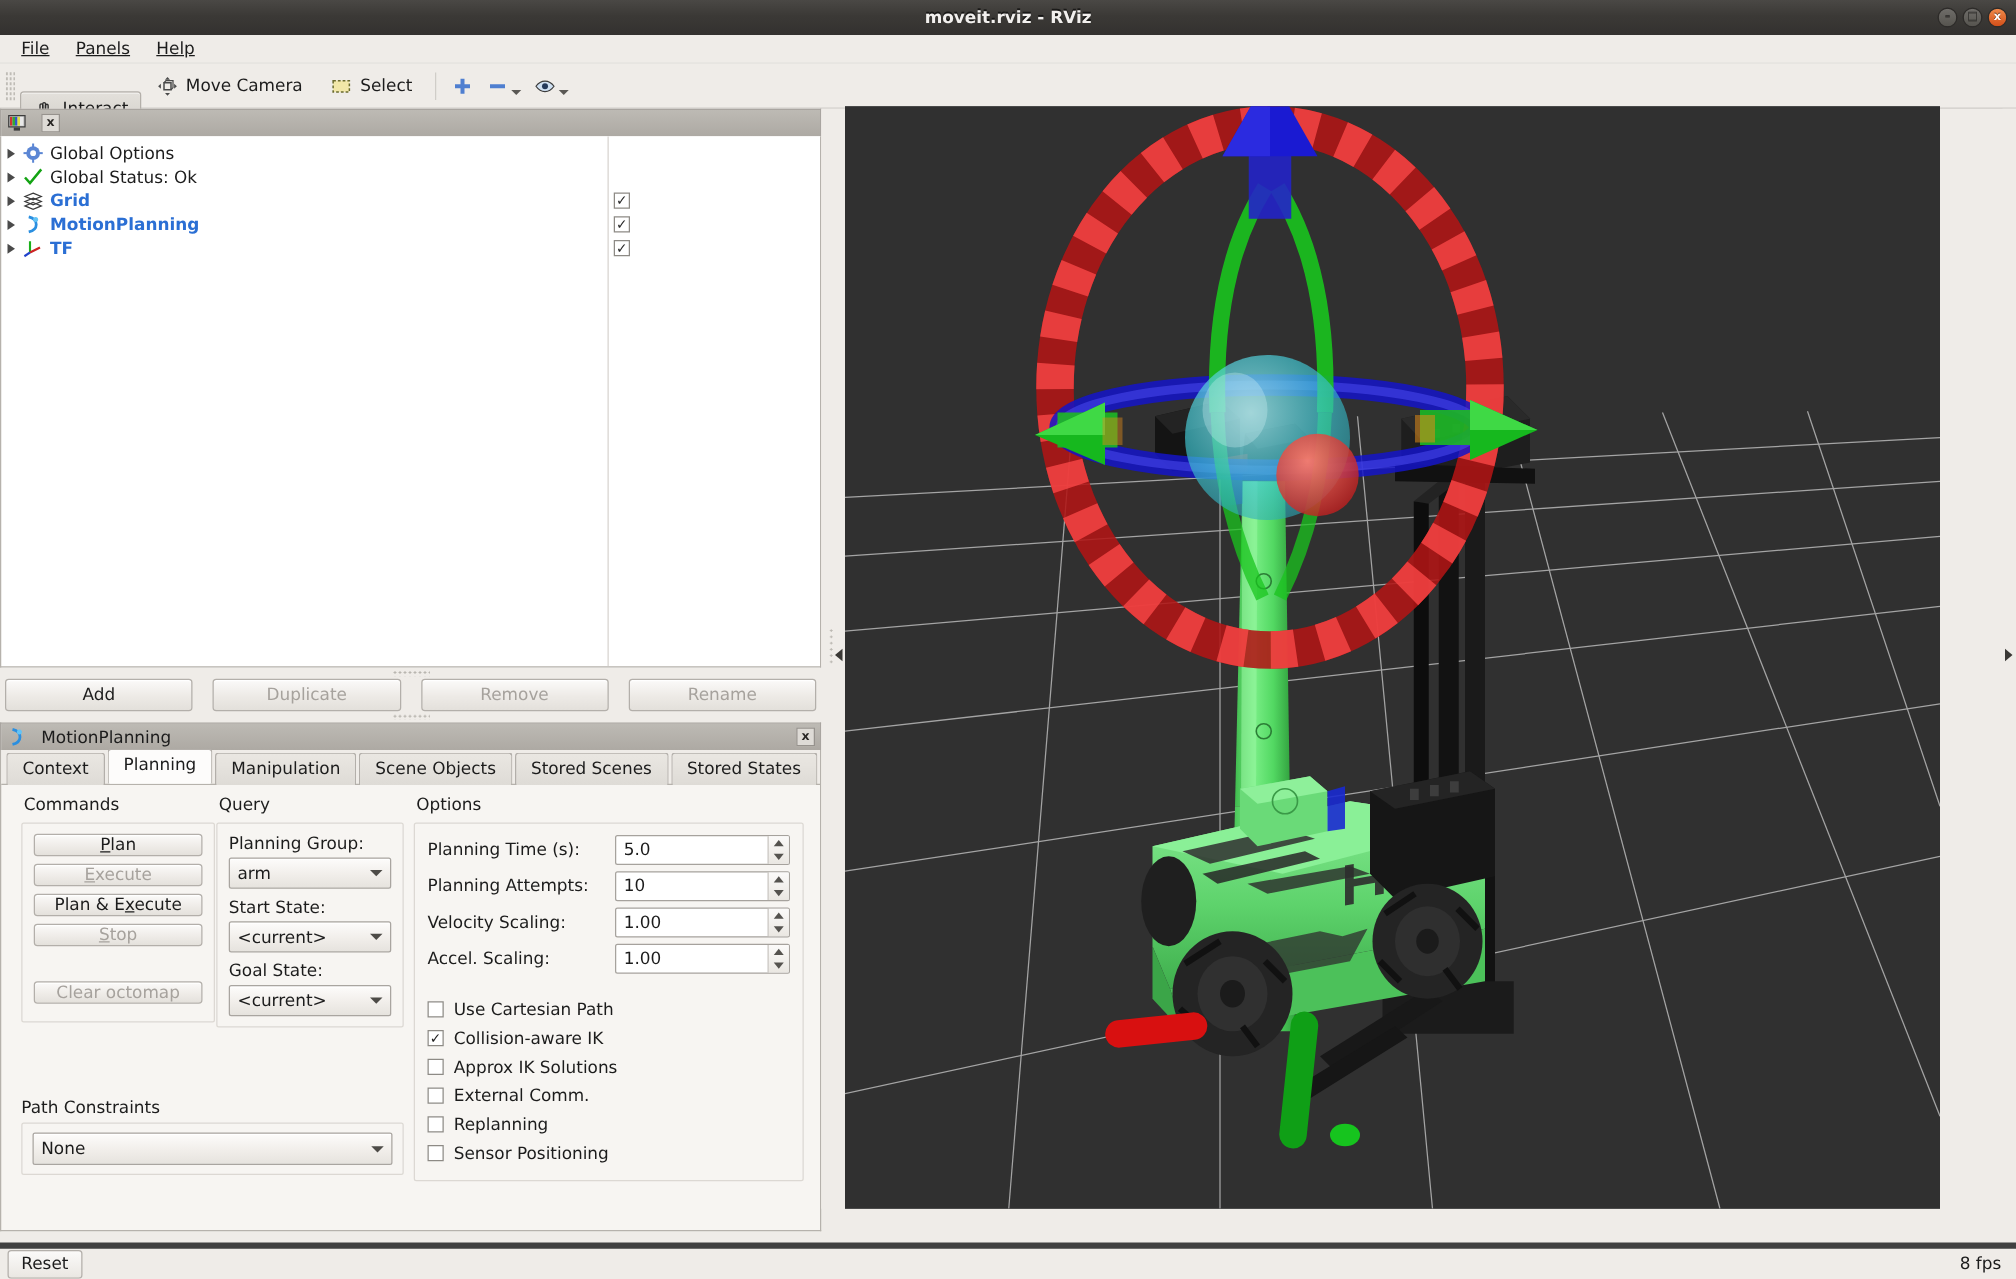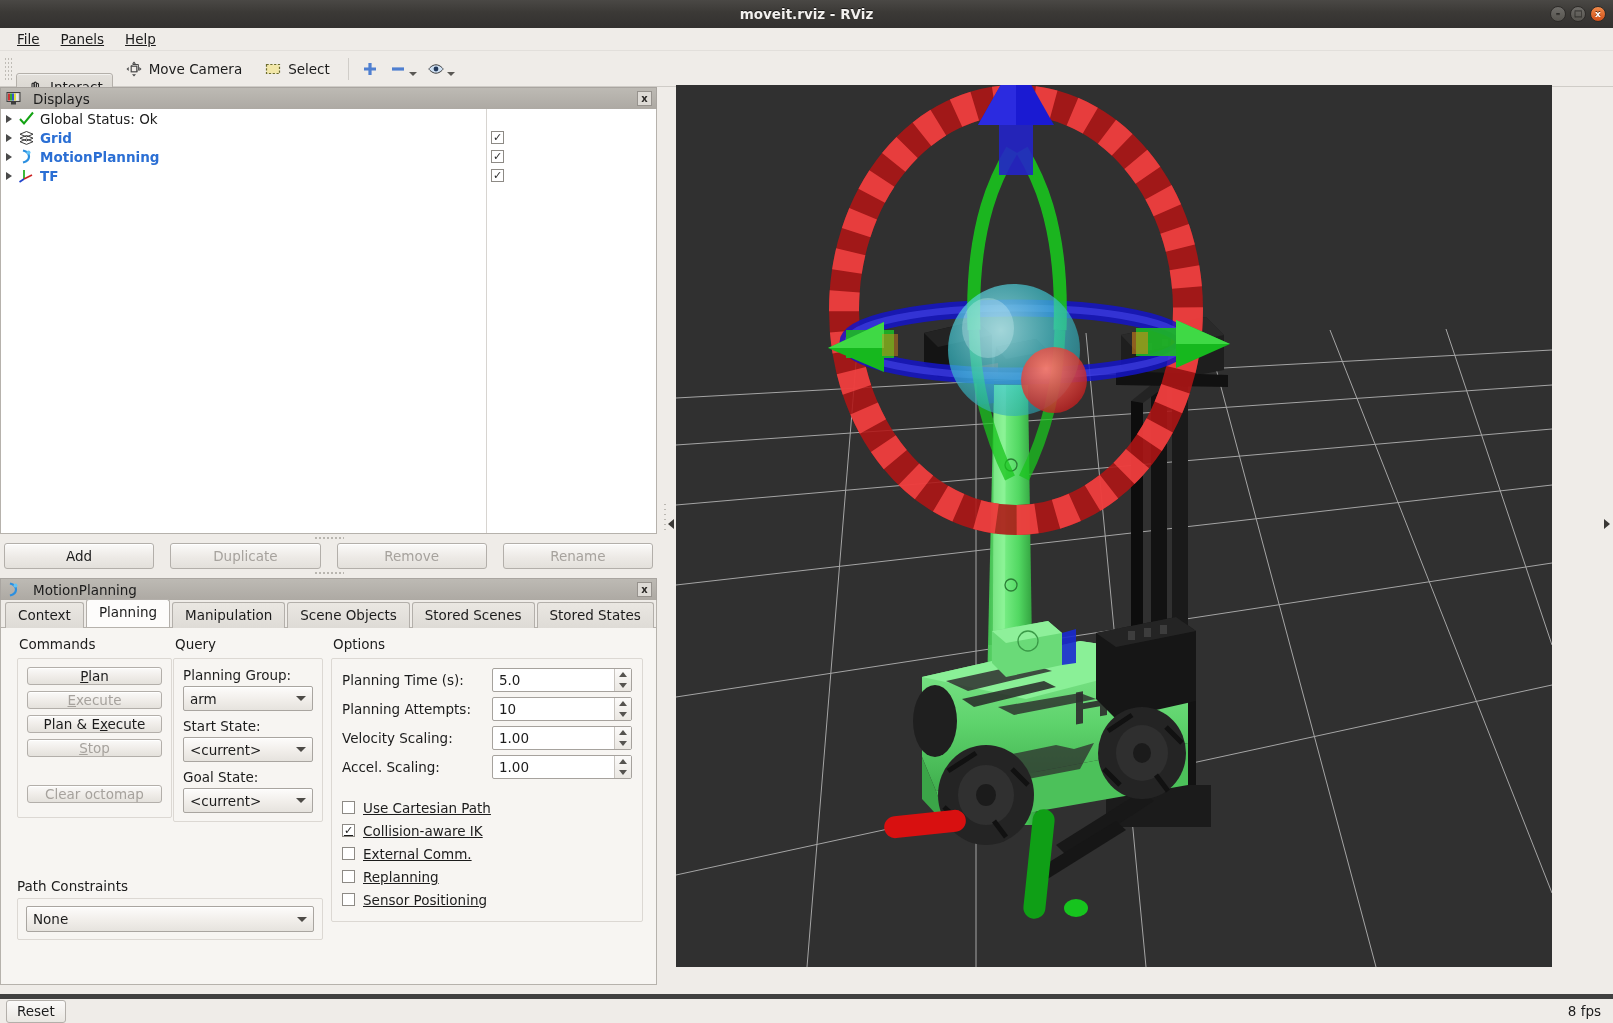--- a/index.html
+++ b/index.html
@@ -190,21 +190,21 @@
   .spin .sv { flex:1; padding-left:6px; font-size:13.5px; }
   .spin .sbtns {
     width:17px; height:100%; border-left:1px solid #c8c4bf;
     display:flex; flex-direction:column;
     background: linear-gradient(180deg,#fbfaf9,#eae7e2);
   }
   .spin .sbtns div { flex:1; display:flex; align-items:center; justify-content:center; }
   .sp-up { width:0;height:0;border-left:4px solid transparent;border-right:4px solid transparent;border-bottom:5px solid #55534f; }
   .sp-dn { width:0;height:0;border-left:4px solid transparent;border-right:4px solid transparent;border-top:5px solid #55534f; }
 
-  .chk-row { display:flex; align-items:center; gap:8px; height:23px;text-decoration:underline; }
+  .chk-row { display:flex; align-items:center; gap:8px; height:23px; }
   .chk {
     width:13px;height:13px; border:1px solid #8d8a85; background:#fff;
     display:flex; align-items:center; justify-content:center;
     font-size:11px; line-height:1; color:#1c1c1c;
   }
   .chk-gap { height: 12px; }
 
   .pc-wrap { position:absolute; left:16px; top:250px; width:306px; }
   .pc-title { font-size:13.5px; margin-bottom:4px; }
   .reset-btn {
@@ -348,27 +348,44 @@
           <rect x="1.5" y="2" width="14" height="10" fill="#3d3d3d"></rect>
           <rect x="2.5" y="3" width="12" height="8" fill="#c9c9c9"></rect>
           <rect x="3" y="3.5" width="2" height="7" fill="#cc3333"></rect>
           <rect x="5" y="3.5" width="2" height="7" fill="#33aa33"></rect>
           <rect x="7" y="3.5" width="2" height="7" fill="#3355cc"></rect>
           <rect x="9" y="3.5" width="2" height="7" fill="#dddd44"></rect>
           <rect x="11" y="3.5" width="2.5" height="7" fill="#e8e8e8"></rect>
           <rect x="6" y="12" width="5" height="2.5" fill="#3d3d3d"></rect>
         </svg>
       </span>
-      <span class="pt-label">Displays</span>
       <span class="pt-close">x</span>
     </div>
 
     <div class="displays-body">
       <div class="disp-splitcol"></div>
 
+      <div class="disp-row" style="margin-top:4px">
+        <span class="disp-arrow"></span>
+        <span class="disp-icon">
+          <svg viewBox="0 0 17 17">
+              <g fill="#5b86d4">
+            <circle cx="8.5" cy="8.5" r="5.5"></circle>
+          </g>
+              <circle cx="8.5" cy="8.5" r="2.3" fill="#fff"></circle>
+          <g fill="#5b86d4">
+            <rect x="7.7" y="0.8" width="1.6" height="3"></rect>
+                <rect x="7.7" y="13.2" width="1.6" height="3"></rect>
+            <rect x="0.8" y="7.7" width="3" height="1.6"></rect>
+                <rect x="13.2" y="7.7" width="3" height="1.6"></rect>
+          </g>
+            </svg>
+        </span>
+        <span class="disp-label">Global Options</span>
+      </div>
 
       <div class="disp-row">
         <span class="disp-arrow"></span>
         <span class="disp-icon">
           <svg viewBox="0 0 17 17">
               <path d="M2 9l4 4.5L15 2.5" fill="none" stroke="#14a314" stroke-width="2"></path>
             </svg>
         </span>
         <span class="disp-label">Global Status: Ok</span>
       </div>
@@ -581,20 +598,24 @@
 
             <div class="chk-gap"></div>
 
             <div class="chk-row">
               <span class="chk"></span>
               <span>Use Cartesian Path</span>
             </div>
             <div class="chk-row">
               <span class="chk">✓</span>
               <span>Collision-aware IK</span>
+            </div>
+            <div class="chk-row">
+              <span class="chk"></span>
+              <span>Approx IK Solutions</span>
             </div>
             <div class="chk-row">
               <span class="chk"></span>
               <span>External Comm.</span>
             </div>
             <div class="chk-row">
               <span class="chk"></span>
               <span>Replanning</span>
             </div>
             <div class="chk-row">

